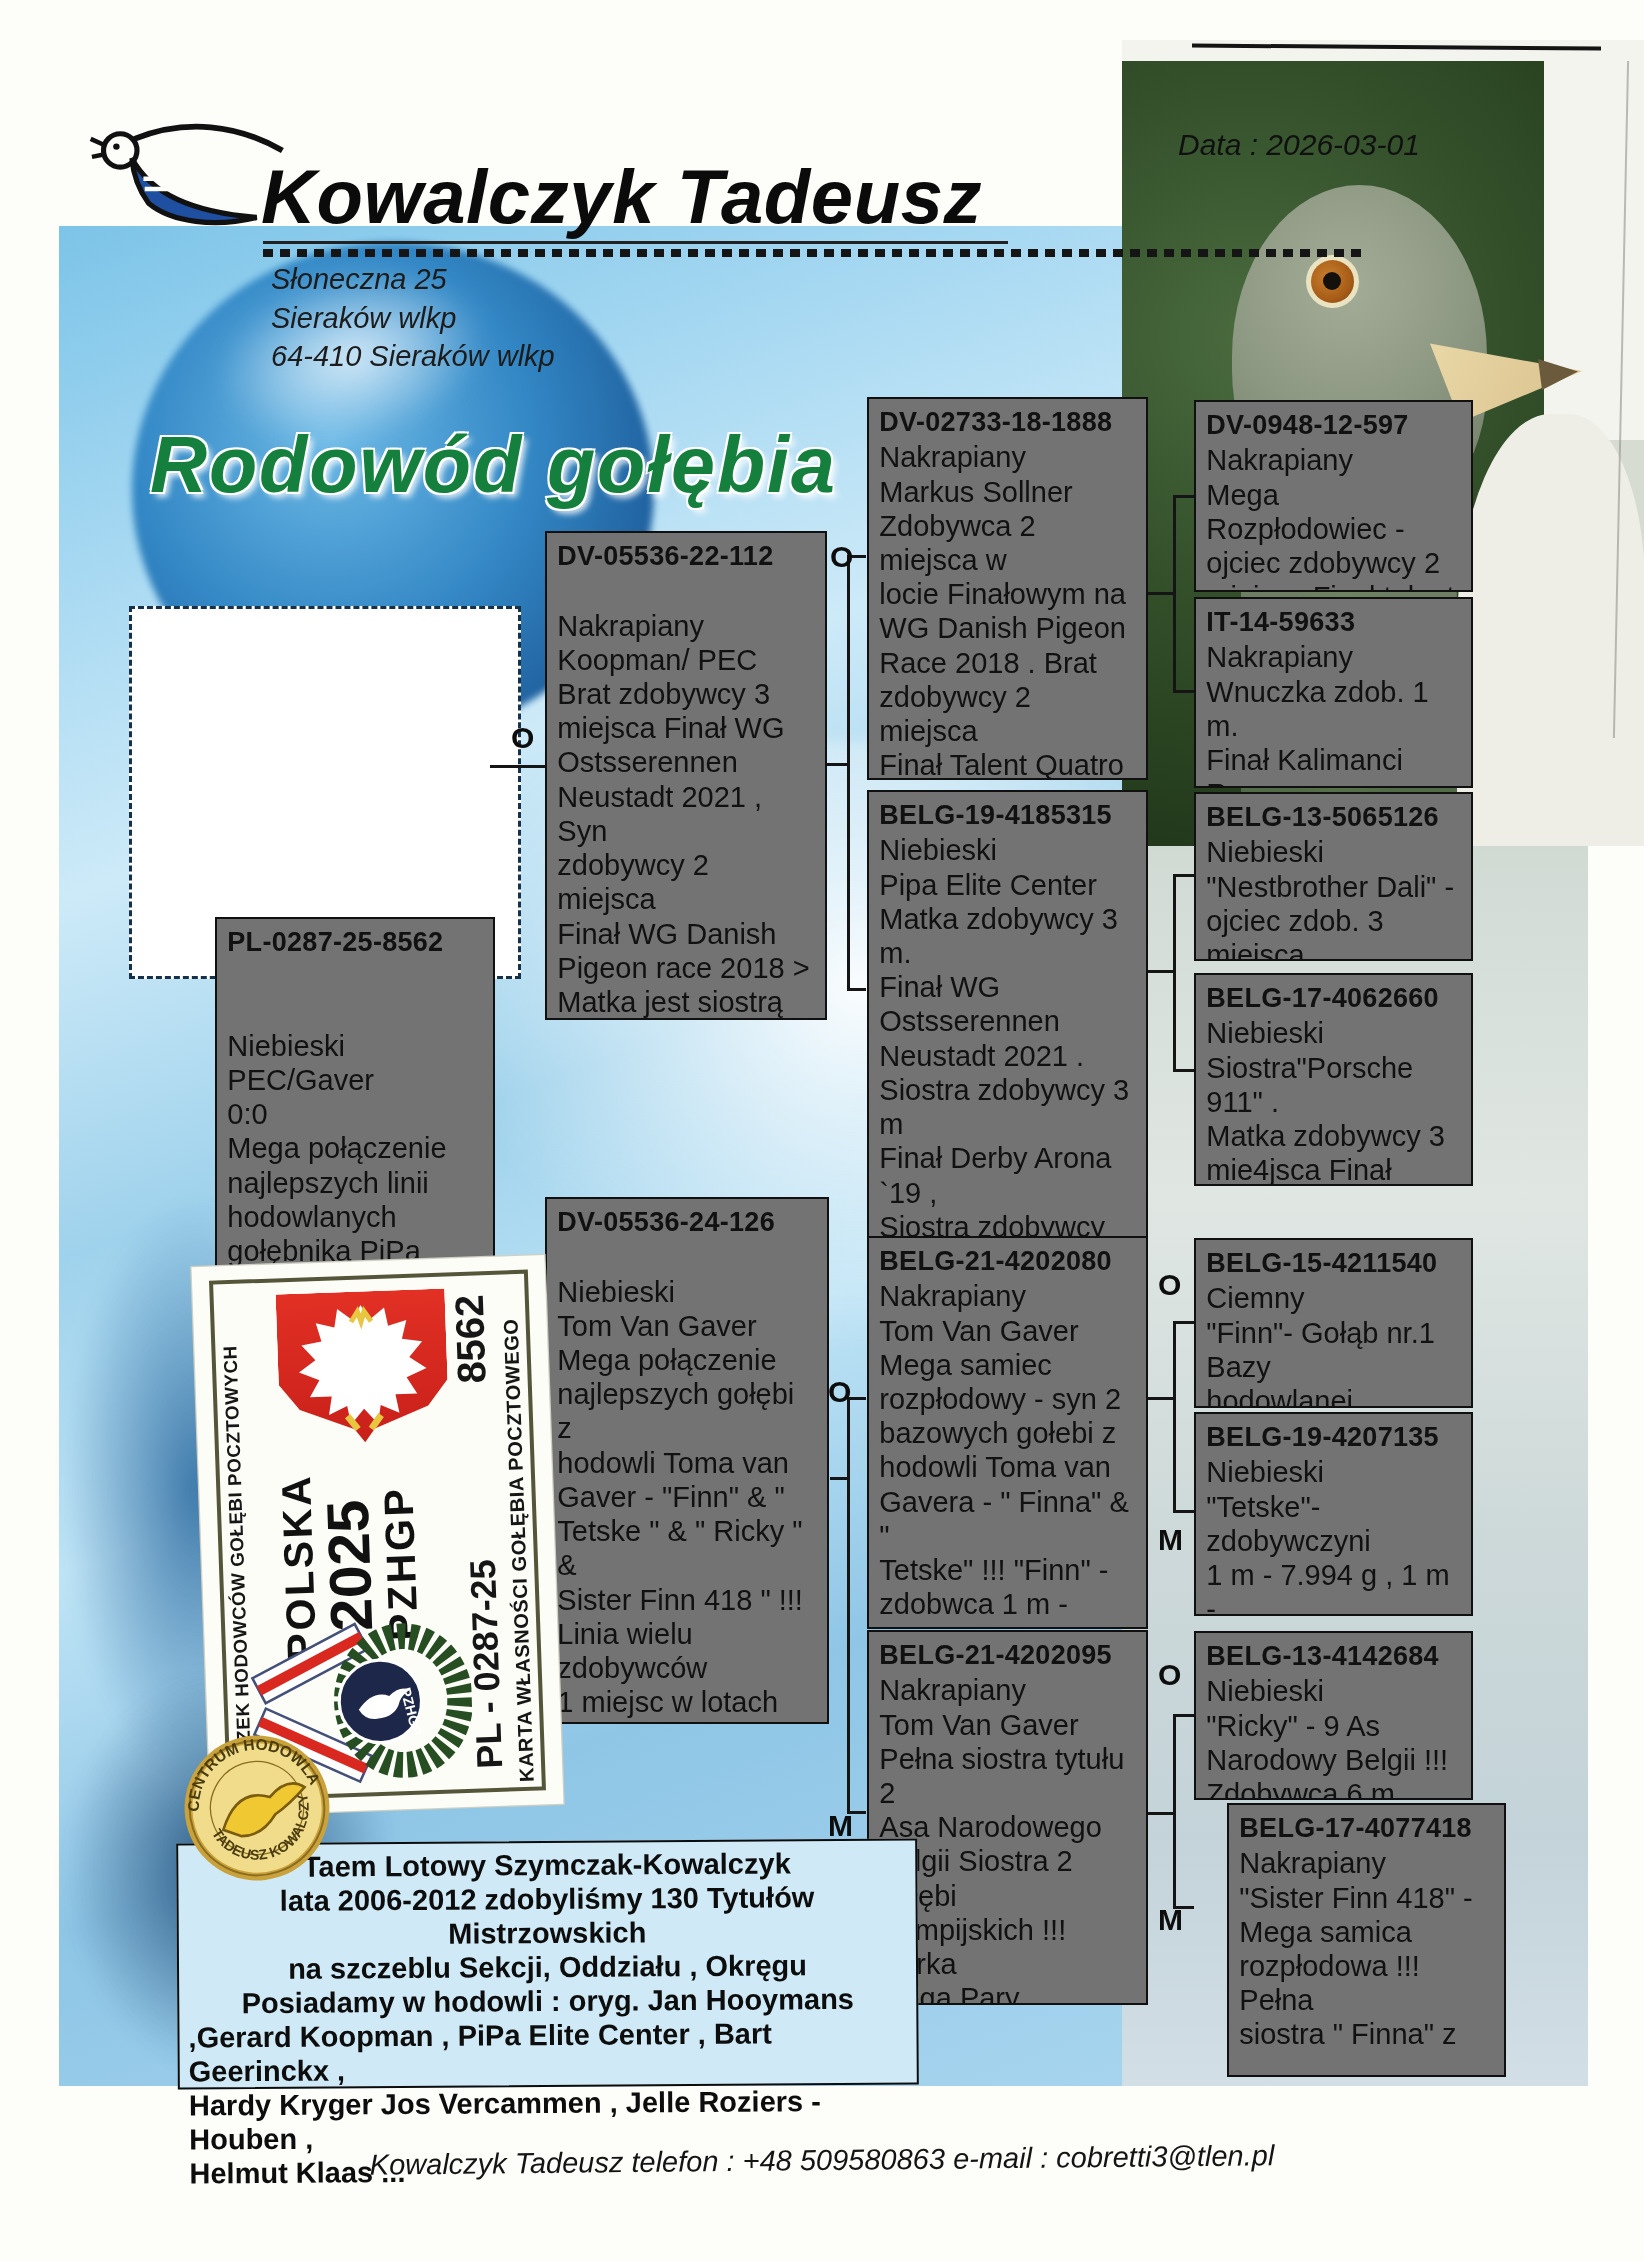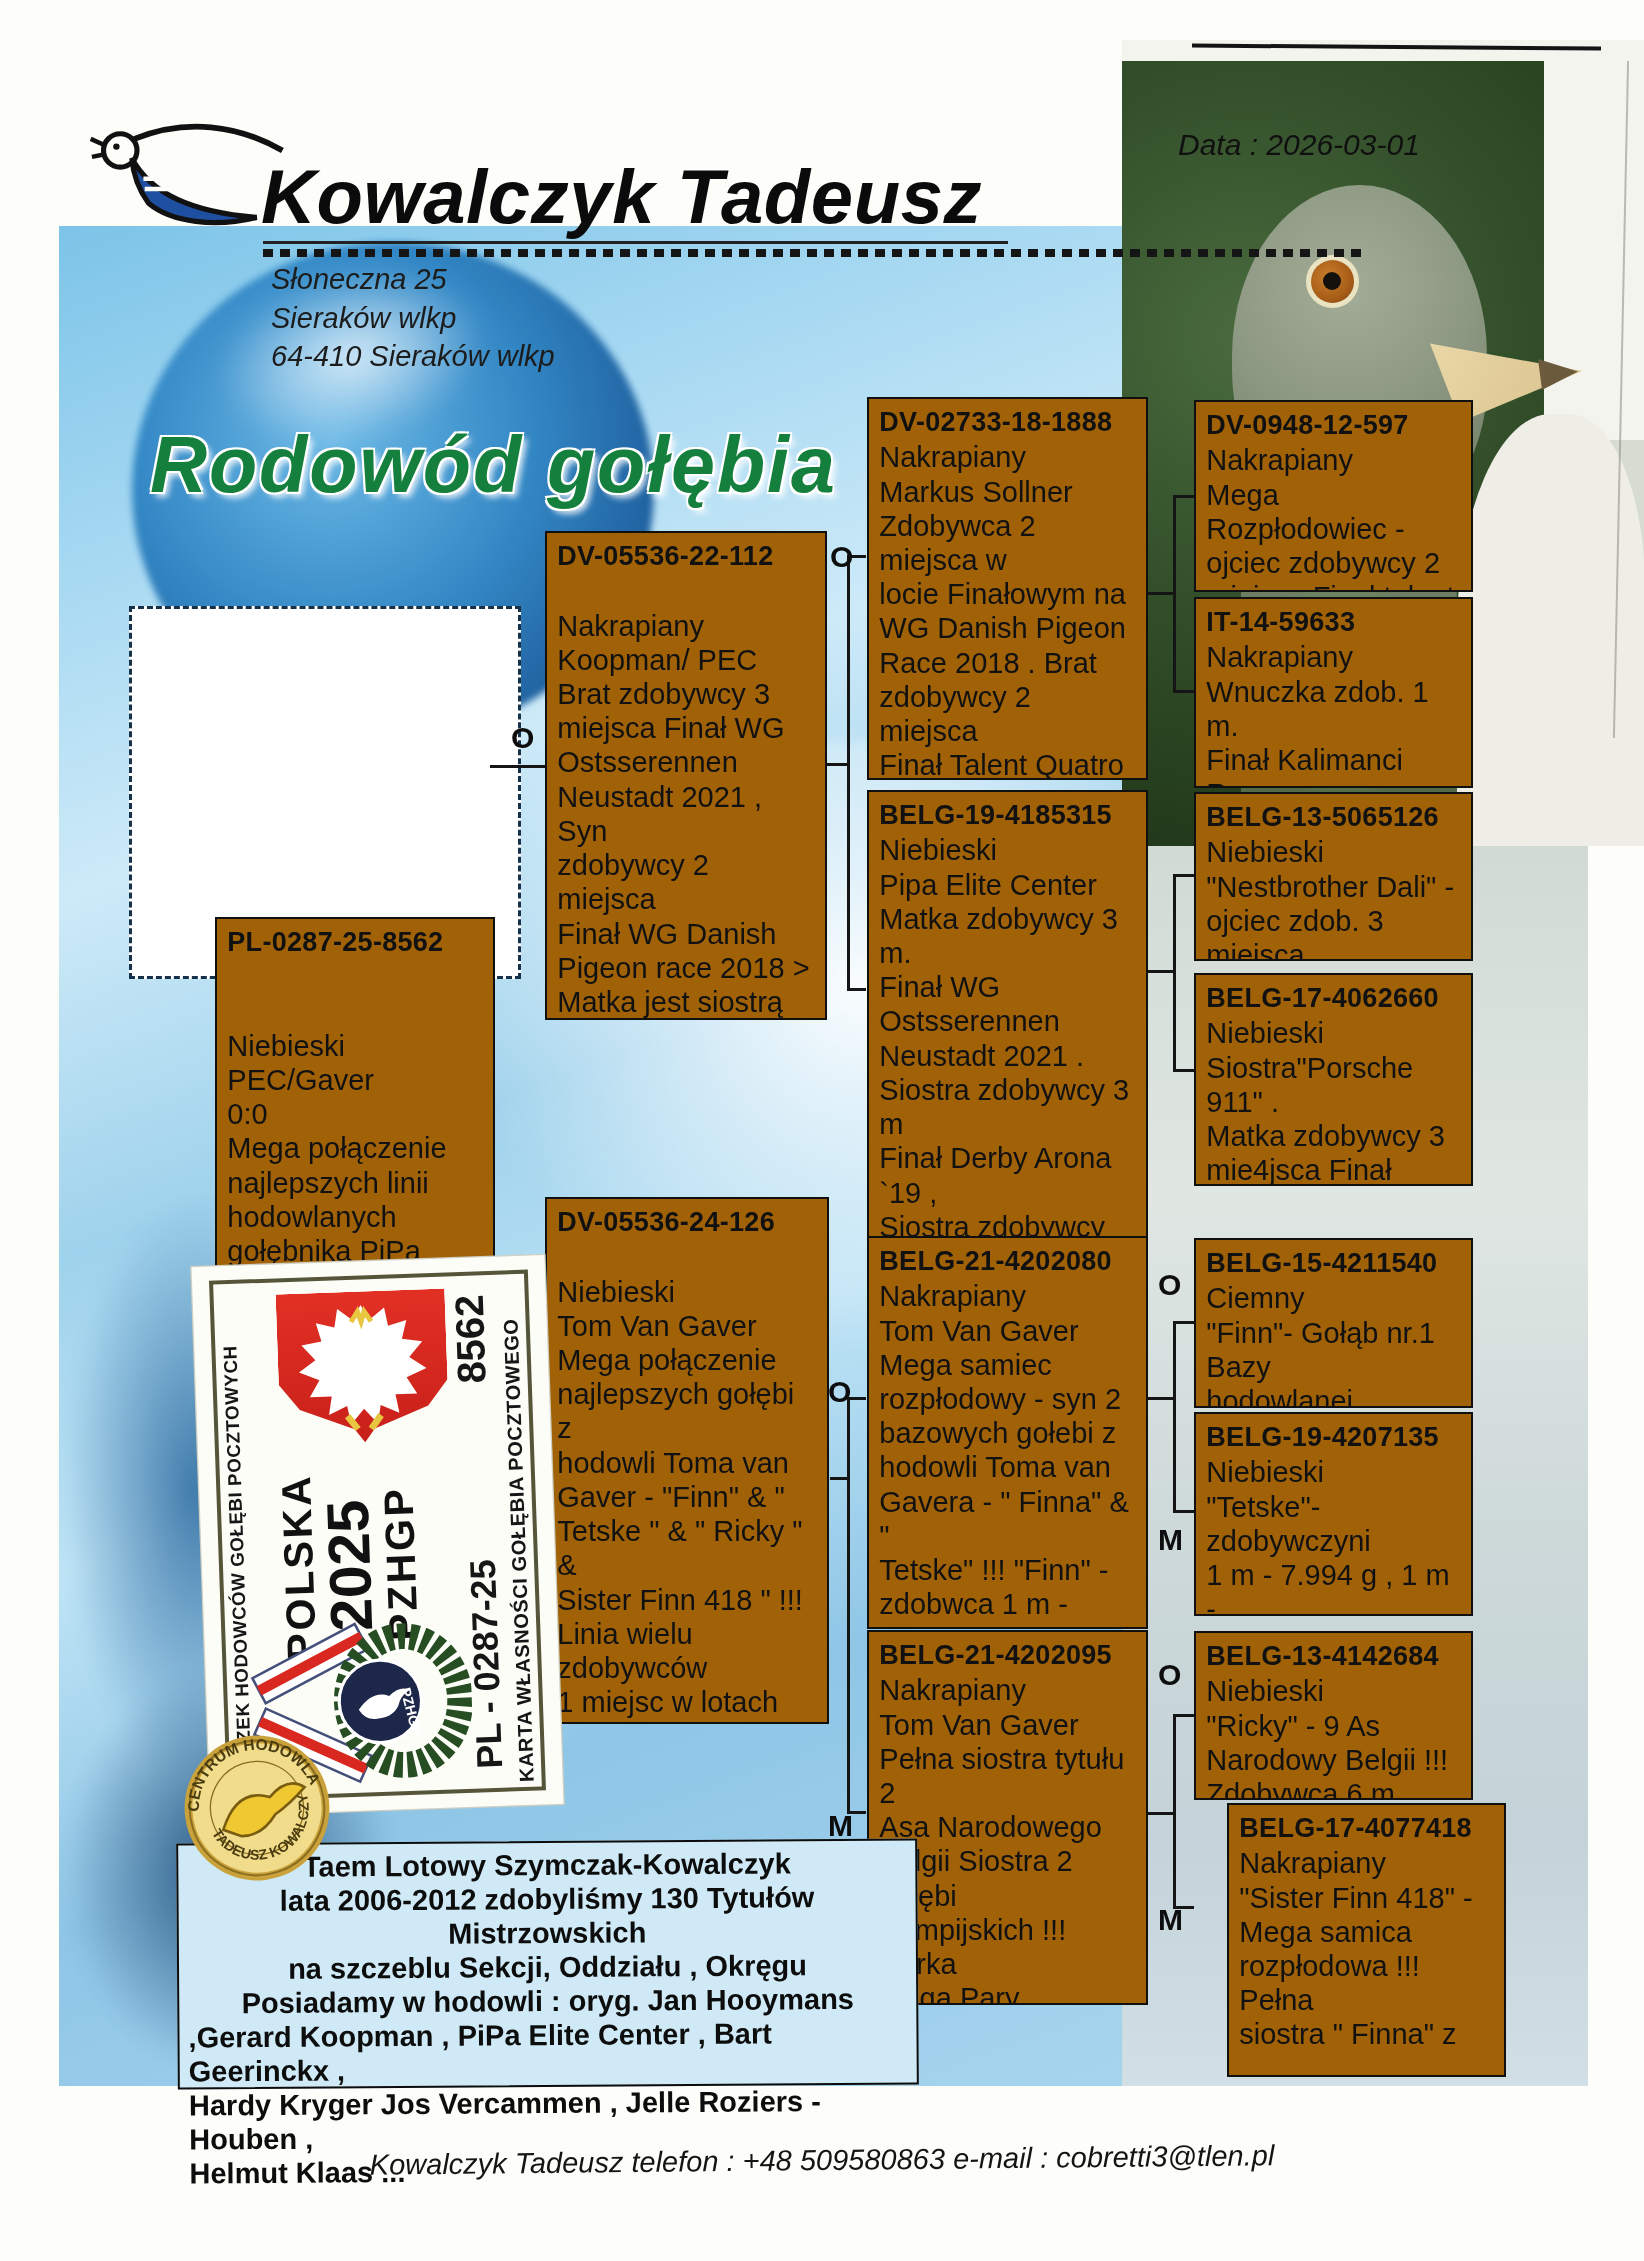--- a/index.html
+++ b/index.html
@@ -46,21 +46,21 @@
   
   .breeder{left:261px;top:153px;font-size:76px;font-weight:bold;font-style:italic;letter-spacing:0.6px;color:#0b0b0b;}
   .hline{left:263px;top:241px;width:745px;height:2.6px;background:#222;}
   .hdash{left:263px;top:249px;width:1099px;height:8.4px;
     background:repeating-linear-gradient(90deg,#151515 0 9.7px,rgba(0,0,0,0) 9.7px 17px);}
   .addr{left:271px;top:260px;font-size:29px;font-style:italic;line-height:1.33;white-space:pre-line;color:#1c1c1c;}
   .date{left:1178px;top:128px;font-size:30px;font-style:italic;color:#101010;}
   .doctitle{left:150px;top:419px;font-size:79px;font-weight:bold;font-style:italic;letter-spacing:1.9px;color:#15803d;
     text-shadow:1.9px 1.9px 0 #fff,-1.9px -1.9px 0 #fff,1.9px -1.9px 0 #fff,-1.9px 1.9px 0 #fff,4.5px 4.5px 6.4px rgba(255,255,255,.85);}
   
-  .pbox{background:#a16207;border:2.6px solid #101010;box-sizing:border-box;padding:7.7px 10.3px;overflow:hidden;}
+  .pbox{background:#737373;border:2.6px solid #101010;box-sizing:border-box;padding:7.7px 10.3px;overflow:hidden;}
   .bid{font-weight:bold;font-size:27px;line-height:1.15;letter-spacing:0.3px;}
   .bbody{font-size:29px;line-height:1.18;white-space:pre-line;margin-top:2.6px;}
   .frame-empty{left:129px;top:606px;width:392px;height:373px;background:#fff;border:3.2px dashed #16324a;box-sizing:border-box;}
   .conn{font-size:30px;font-weight:bold;color:#0d0d0d;}
   .cline{background:#151515;}
   
   .card{left:201px;top:1261px;width:353px;height:549px;background:#fdfdf8;transform:rotate(-2deg);
     box-shadow:0 0 0 1.3px #cfcfc2;}
   .card-frame{left:17px;top:14px;right:17px;bottom:14px;border:4.5px solid #55553a;position:absolute;}
   .vtext{writing-mode:vertical-rl;transform:rotate(180deg);font-weight:bold;color:#161616;}

